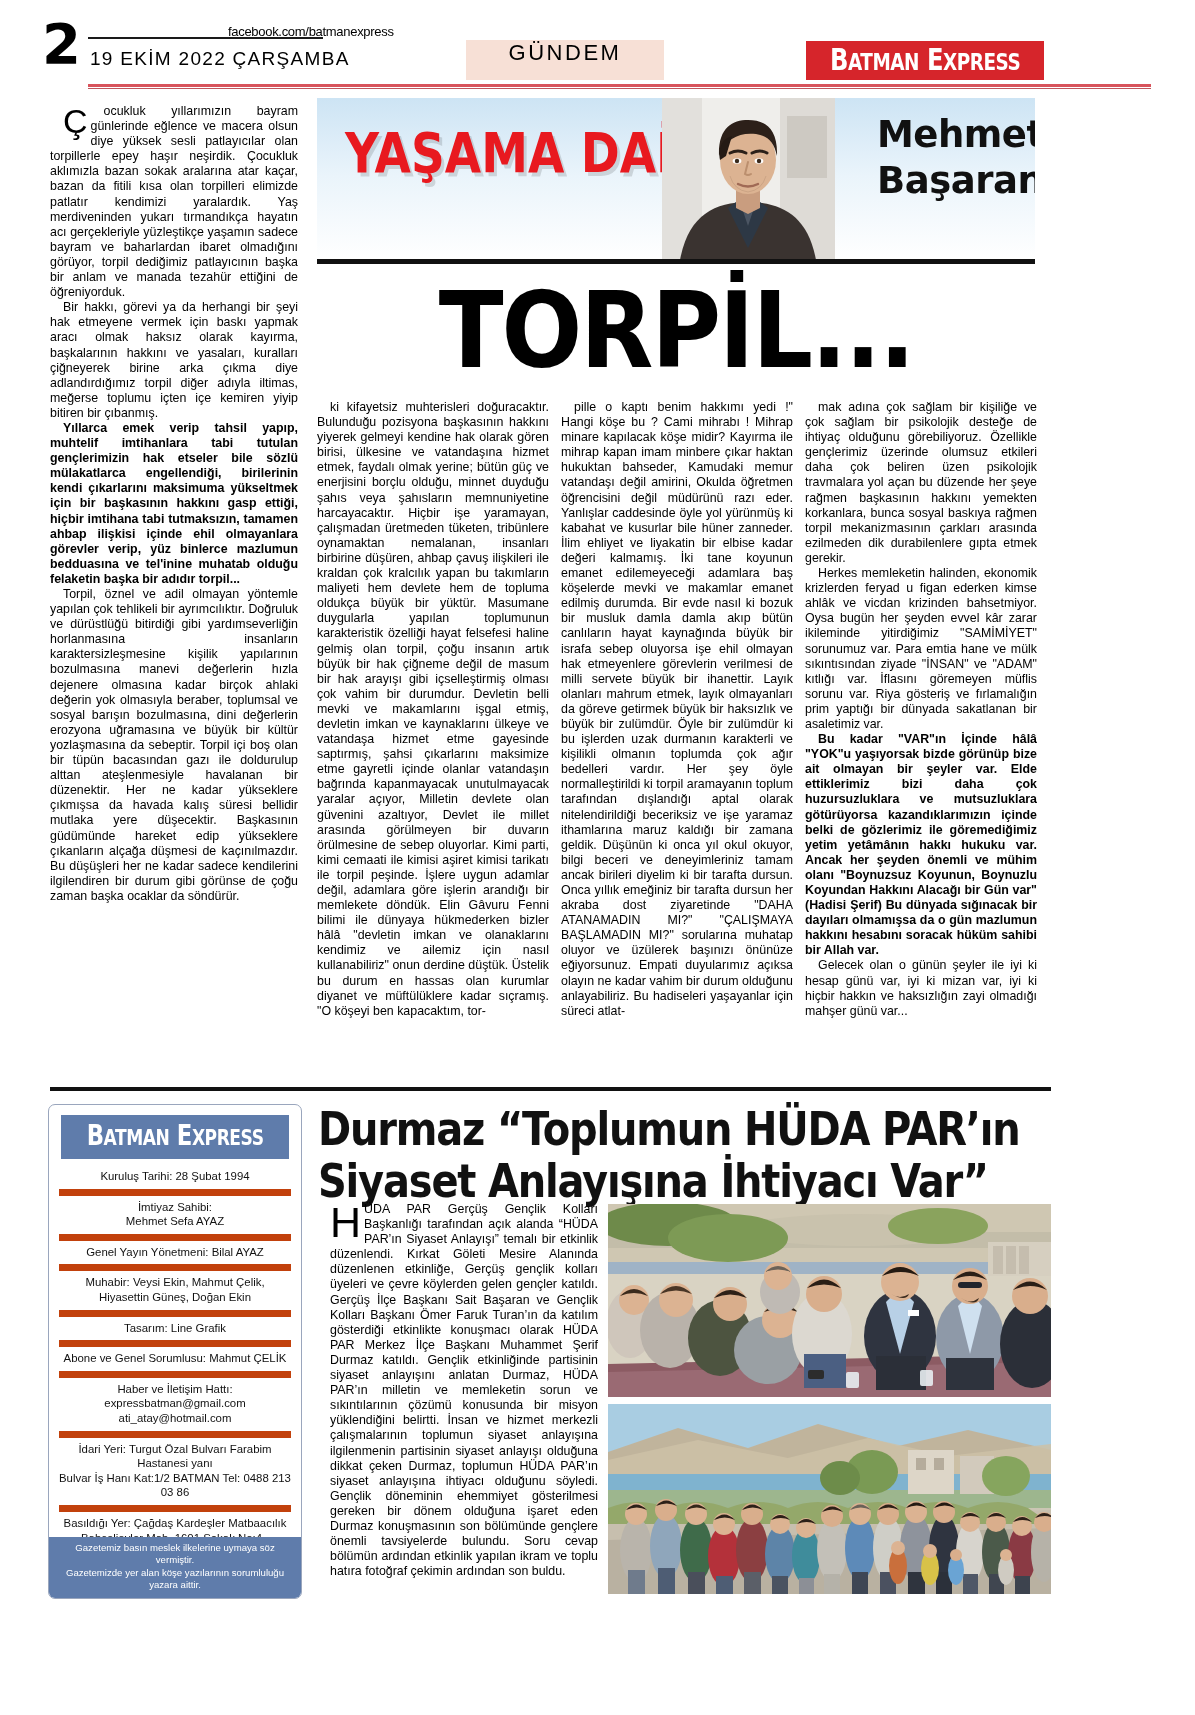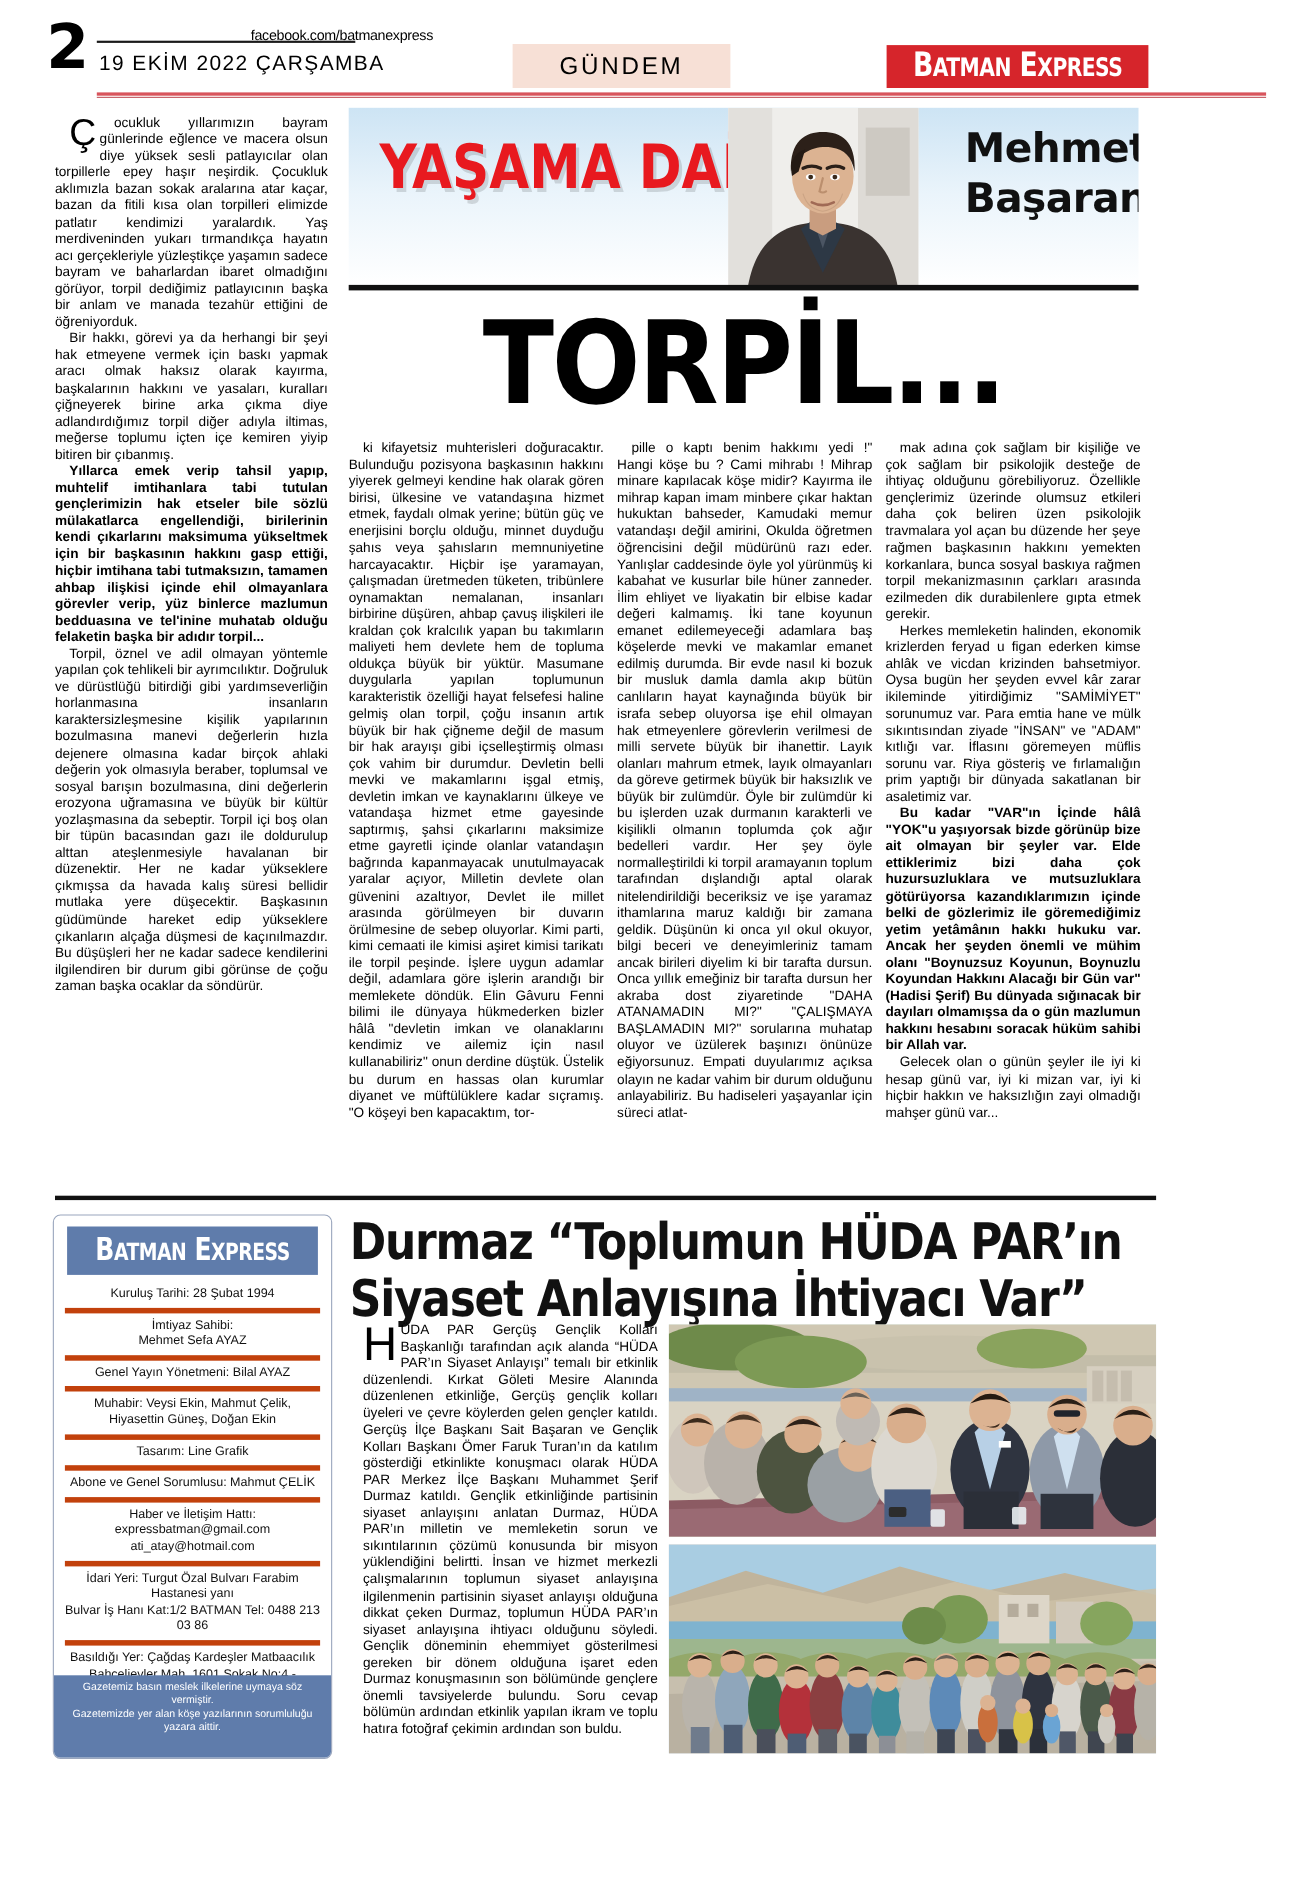--- a/index.html
+++ b/index.html
@@ -58,21 +58,21 @@
     letter-spacing: 1.3px;
     font-family: "Liberation Sans", sans-serif;
   }
   .section-tab {
     position: absolute;
     left: 466px; top: 40px;
     width: 198px;
     height: 40px;
     background: #f7e0d6;
     display: flex;
-    align-items: center;
+    align-items: flex-start;
     justify-content: center;
   }
   .section-tab span {
     font-size: 22px;
     letter-spacing: 2.5px;
     font-family: "Liberation Sans", sans-serif;
   }
   .logo-box {
     position: absolute;
     left: 806px; top: 41px;
@@ -247,34 +247,34 @@
   .imprint-logo .logo-text .sm { font-size: 18px; }
   .imprint-list {
     margin: 6px 10px 0 10px;
   }
   .imprint-row {
     font-family: "Liberation Sans", sans-serif;
     font-size: 11.4px;
     line-height: 14.6px;
     text-align: center;
     padding: 4px 0 5px 0;
-    border-bottom: 5px solid #c2410c;
+    border-bottom: 7px solid #c2410c;
     color: #111;
   }
   .imprint-row:last-child { border-bottom: none; }
   .imprint-footer {
     position: absolute;
     left: 0; bottom: 0;
     width: 100%;
     background: #5f7cab;
     color: #fff;
     font-size: 9.6px;
     line-height: 12.6px;
     text-align: center;
-    padding: 5px 6px 20px 6px;
+    padding: 5px 6px 6px 6px;
     box-sizing: border-box;
   }
 
   
   .bot-article {
     position: absolute;
     left: 318px; top: 1104px;
     width: 733px;
     height: 495px;
   }

